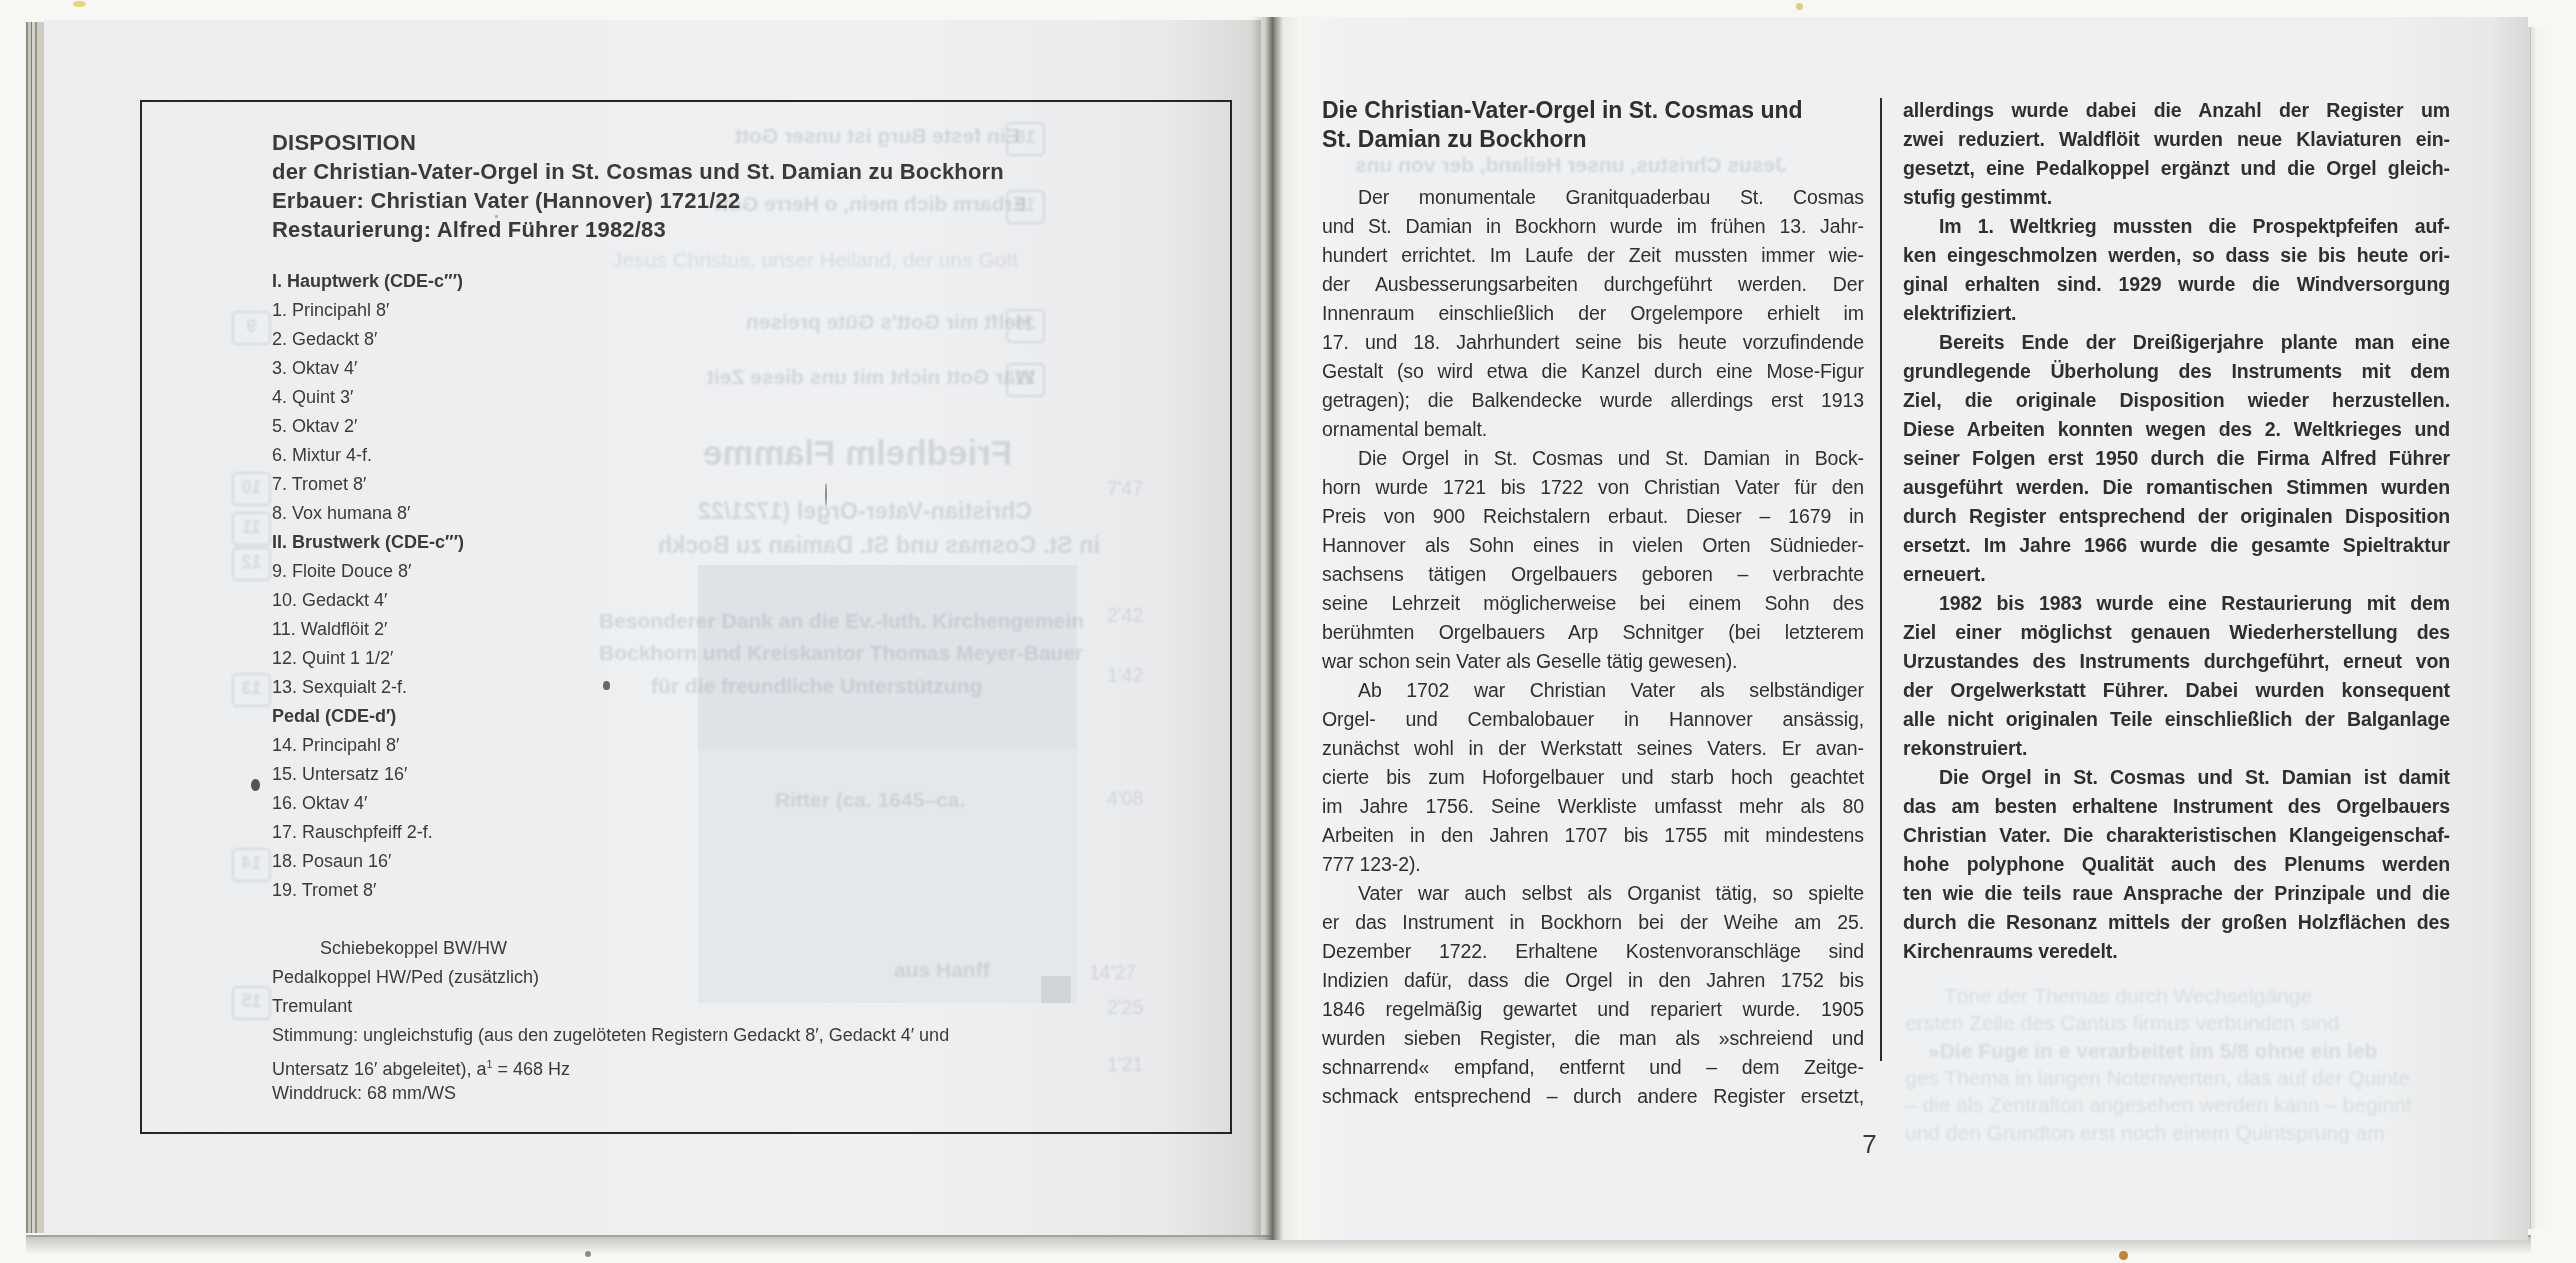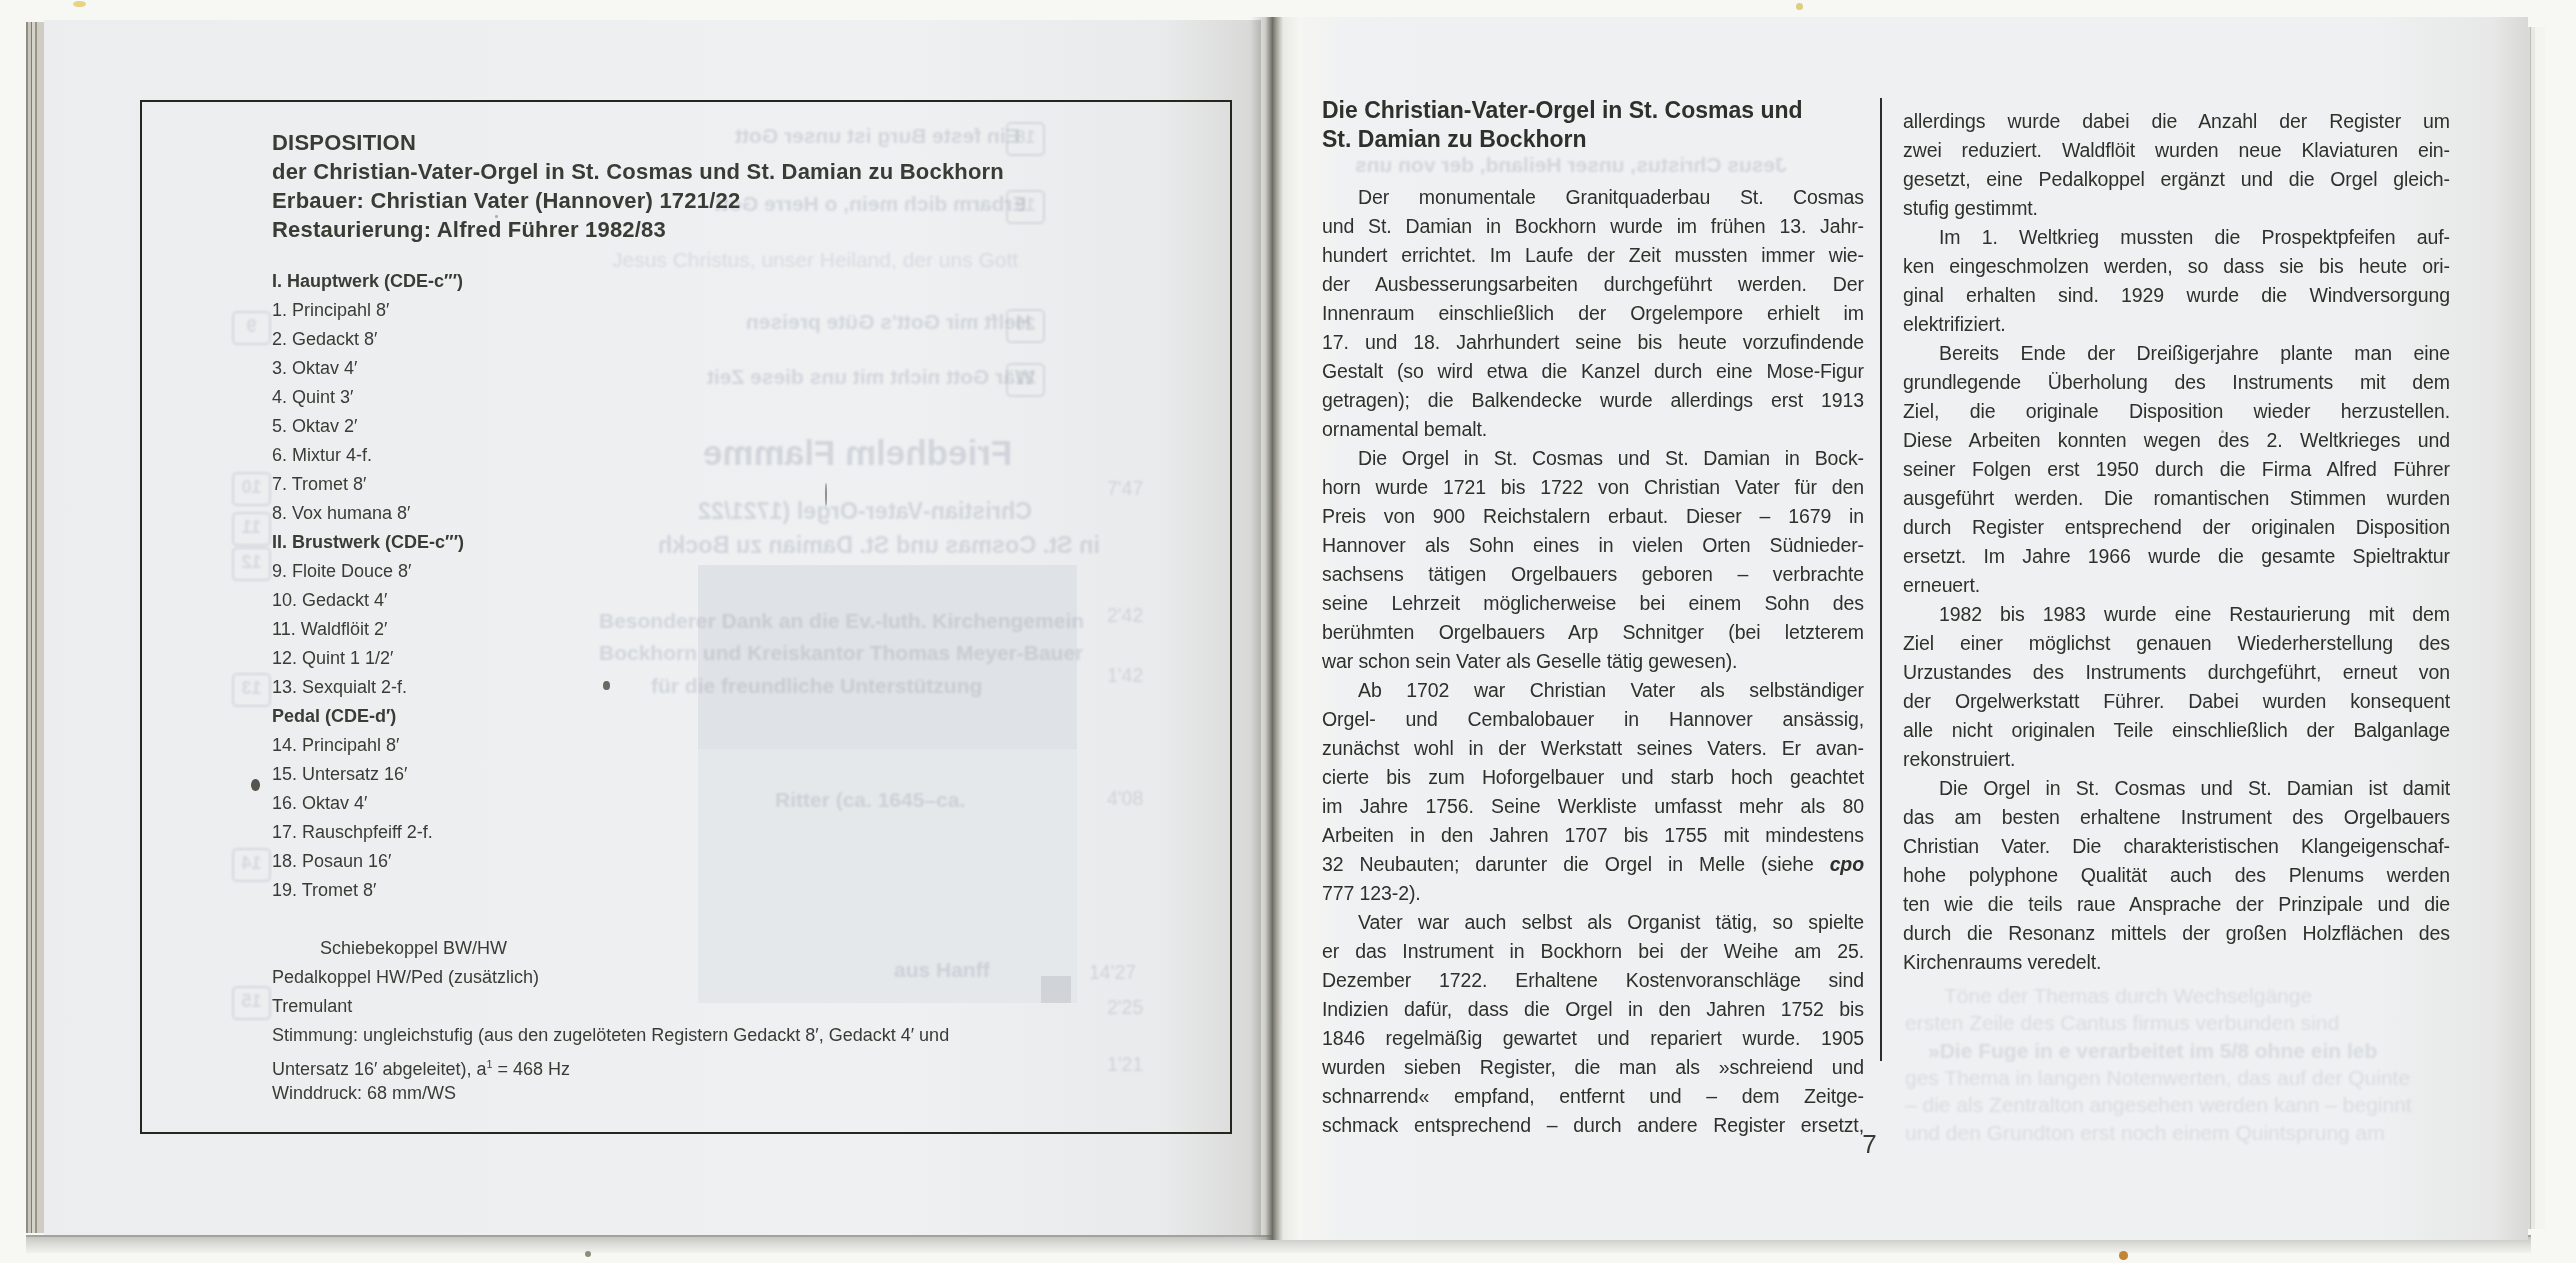--- a/index.html
+++ b/index.html
@@ -25,21 +25,21 @@
   .photo-ghost-b{position:absolute;left:698px;top:749px;width:379px;height:254px;background:#e5e8eb;}
   .photo-ghost-c{position:absolute;left:1041px;top:976px;width:30px;height:27px;background:#d0d4d9;}
 
   .lcol{position:absolute;left:272px;top:128px;width:951px;color:#3b3b36;font-size:18px;}
   .lcol .ln{height:29px;line-height:29px;white-space:nowrap;}
   .lcol .ln.b{font-weight:bold;}
   .lcol .ln.hd{font-size:22px;font-weight:bold;letter-spacing:0.2px;}
 
   .jcol{color:#2f2f2b;font-size:19.5px;}
   .c1{position:absolute;left:1322px;top:96px;width:542px;}
-  .c2{position:absolute;left:1903px;top:107px;width:547px;}
+  .c2{position:absolute;left:1903px;top:96px;width:547px;font-weight:bold;}
   .jcol .ln{height:29px;line-height:29px;overflow:hidden;
             text-align:justify;text-align-last:justify;letter-spacing:-0.1px;}
   .jcol .ln.nj{text-align:left;text-align-last:left;}
   .jcol .ln.b{font-weight:bold;font-size:23px;letter-spacing:0;}
   .jcol .ln.ind{text-indent:36px;}
   .sb{font-weight:bold;} .si{font-style:italic;}
   .sup{vertical-align:super;font-size:0.6em;}
 
   .divider{position:absolute;left:1880px;top:98px;width:2px;height:963px;background:#2c2c28;}
   .pagenum{position:absolute;left:1842px;top:1129px;width:55px;text-align:center;
@@ -171,21 +171,20 @@
       <div class="ln">sachsens tätigen Orgelbauers geboren – verbrachte</div>
       <div class="ln">seine Lehrzeit möglicherweise bei einem Sohn des</div>
       <div class="ln">berühmten Orgelbauers Arp Schnitger (bei letzterem</div>
       <div class="ln nj">war schon sein Vater als Geselle tätig gewesen).</div>
       <div class="ln ind">Ab 1702 war Christian Vater als selbständiger</div>
       <div class="ln">Orgel- und Cembalobauer in Hannover ansässig,</div>
       <div class="ln">zunächst wohl in der Werkstatt seines Vaters. Er avan-</div>
       <div class="ln">cierte bis zum Hoforgelbauer und starb hoch geachtet</div>
       <div class="ln">im Jahre 1756. Seine Werkliste umfasst mehr als 80</div>
       <div class="ln">Arbeiten in den Jahren 1707 bis 1755 mit mindestens</div>
-      <div class="ln"><span>32 Neubauten; darunter die Orgel in Melle (siehe </span><span class="sb si">cpo</span></div>
       <div class="ln nj">777 123-2).</div>
       <div class="ln ind">Vater war auch selbst als Organist tätig, so spielte</div>
       <div class="ln">er das Instrument in Bockhorn bei der Weihe am 25.</div>
       <div class="ln">Dezember 1722. Erhaltene Kostenvoranschläge sind</div>
       <div class="ln">Indizien dafür, dass die Orgel in den Jahren 1752 bis</div>
       <div class="ln">1846 regelmäßig gewartet und repariert wurde. 1905</div>
       <div class="ln">wurden sieben Register, die man als »schreiend und</div>
       <div class="ln">schnarrend« empfand, entfernt und – dem Zeitge-</div>
       <div class="ln">schmack entsprechend – durch andere Register ersetzt,</div>
     </div>

